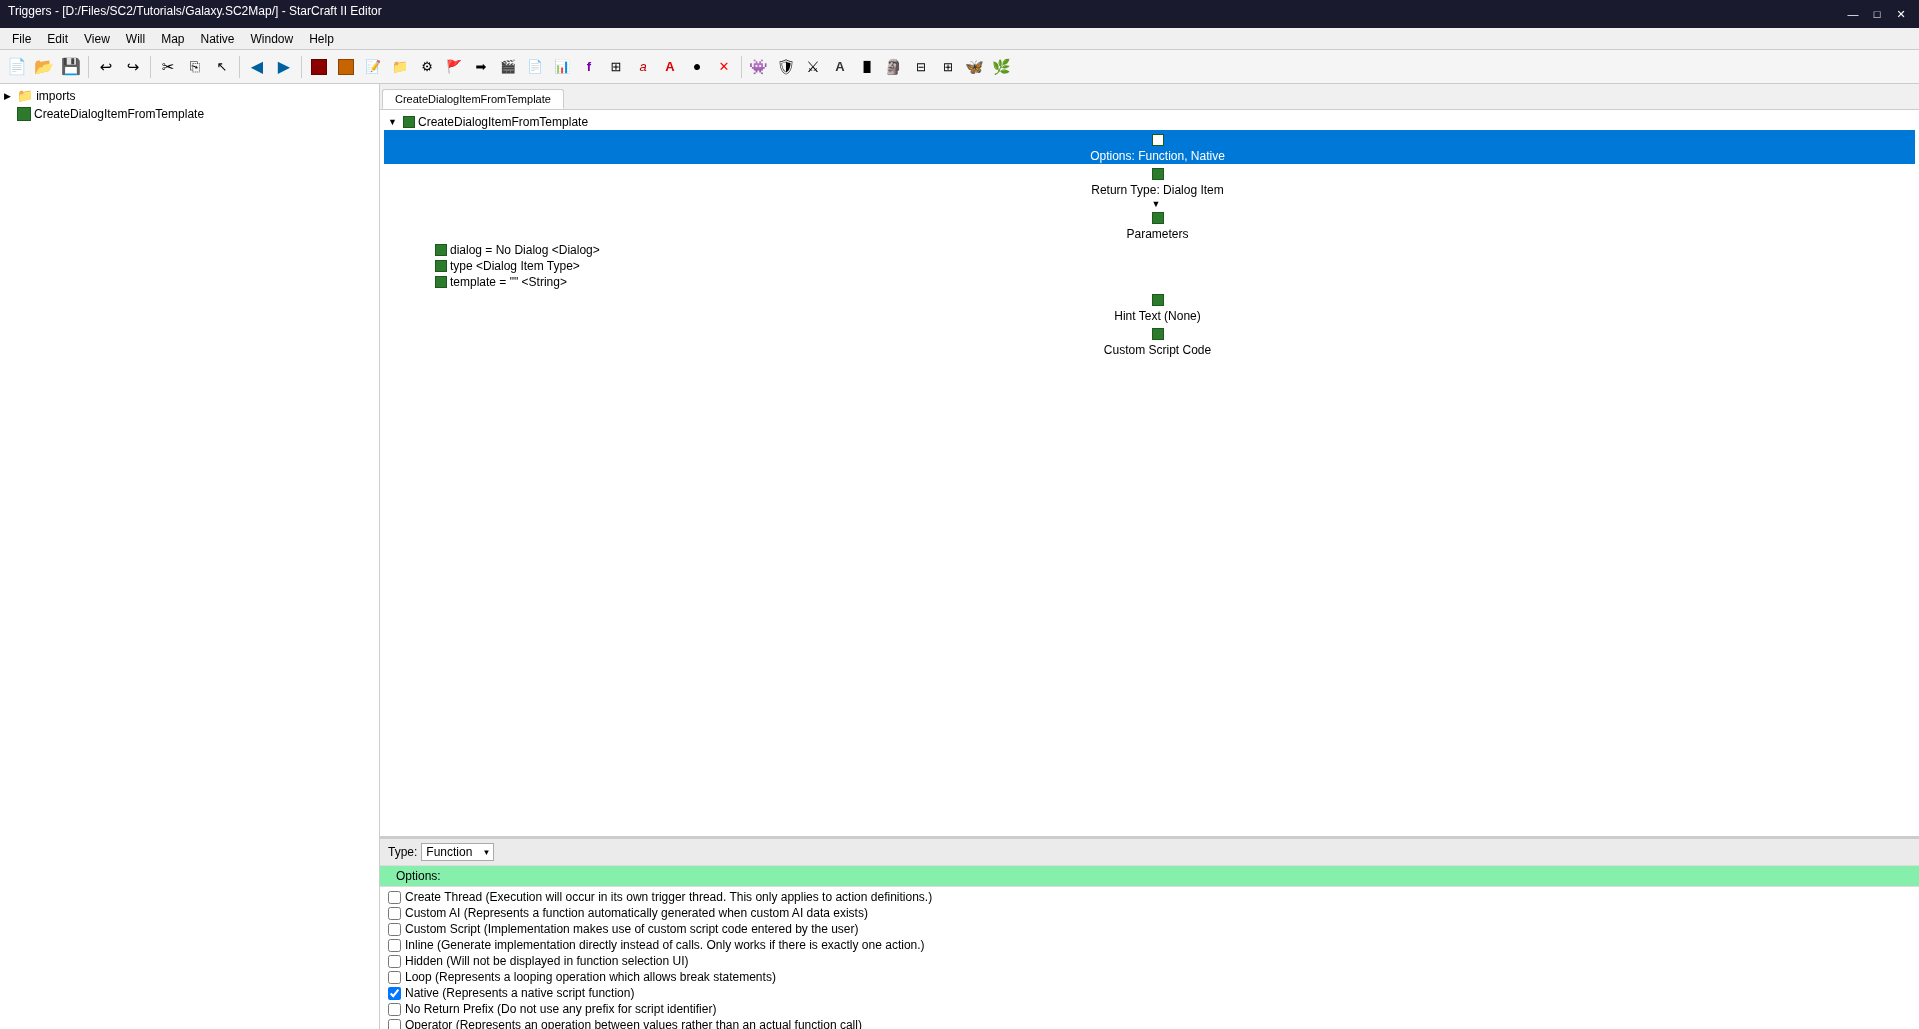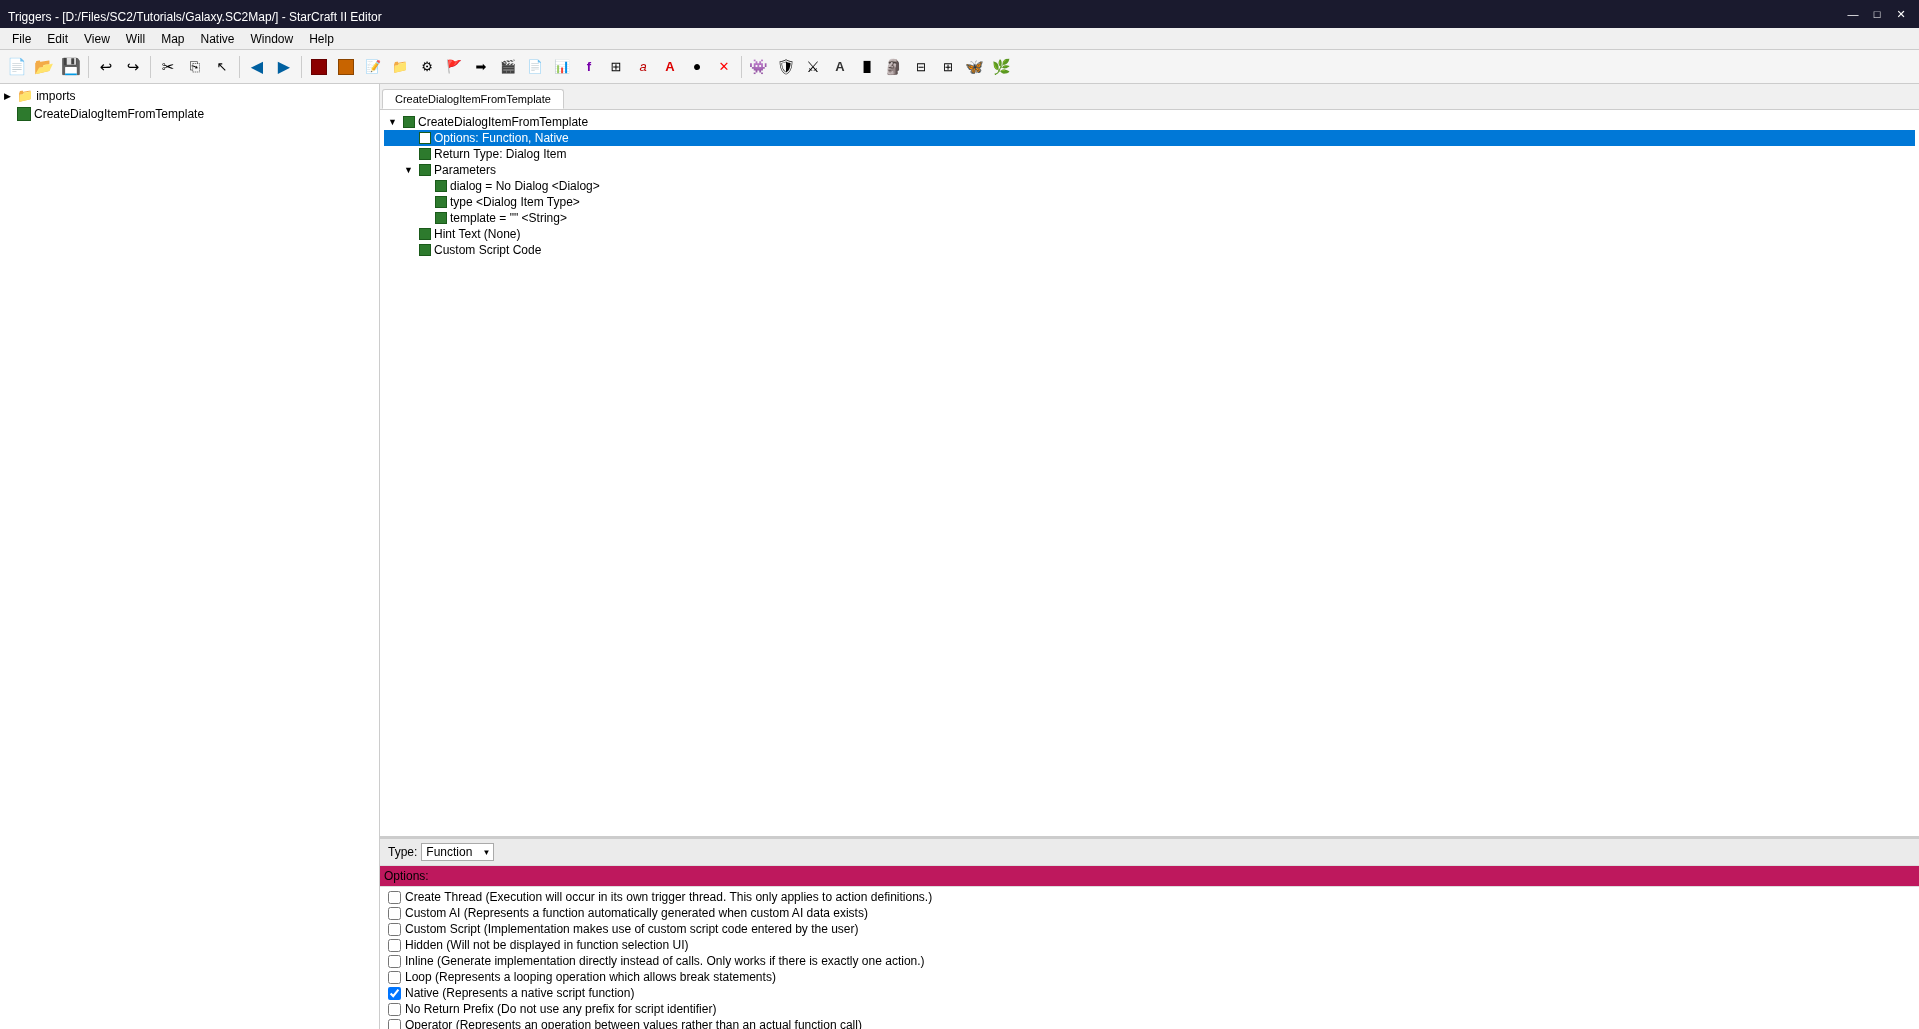--- a/index.html
+++ b/index.html
@@ -4,21 +4,21 @@
   <style>
     * { box-sizing: border-box; margin: 0; padding: 0; }
     body { font-family: 'Segoe UI', Tahoma, Geneva, Verdana, sans-serif; font-size: 12px; background: #f0f0f0; overflow: hidden; }
     
     
     .title-bar {
       background: #1a1a2e;
       color: white;
       padding: 4px 8px;
       display: flex;
-      align-items: flex-end;
+      align-items: flex-start;
       justify-content: space-between;
       height: 28px;
     }
     .title-bar-title { font-size: 12px; }
     .title-bar-controls { display: flex; gap: 4px; }
     .title-bar-btn {
       background: none;
       border: none;
       color: white;
       cursor: pointer;
@@ -156,21 +156,21 @@
       padding: 1px 4px;
       cursor: pointer;
       display: flex;
       align-items: center;
       gap: 3px;
       font-size: 12px;
       white-space: nowrap;
     }
     .trigger-tree-item.selected { background: #0078d7; color: white; }
     .trigger-tree-item.selected .small-green { background: #fff; }
-    .indent1 { padding-left: 20px; }
+    .indent1 { padding-left: 20px; flex-direction: column; }
     .indent2 { padding-left: 36px; }
     
     
     .content-bottom {
       background: #f5f5f5;
       height: 190px;
       overflow: auto;
     }
     
     .type-row {
@@ -198,23 +198,23 @@
       content: '▼';
       position: absolute;
       right: 4px;
       top: 50%;
       transform: translateY(-50%);
       font-size: 8px;
       pointer-events: none;
     }
     
     .options-label {
-      padding: 3px 4px;
+      padding: 3px 16px;
       font-size: 12px;
-      background: #be185d;
+      background: #86efac;
       border-bottom: 1px solid #ddd;
     }
     
     .options-list {
       padding: 2px 0;
       background: white;
       overflow: auto;
     }
     .option-row {
       display: flex;
@@ -473,25 +473,25 @@
         <div class="option-row">
           <input type="checkbox" style="">
           <span>Custom AI (Represents a function automatically generated when custom AI data exists)</span>
         </div>
         <div class="option-row">
           <input type="checkbox" style="">
           <span>Custom Script (Implementation makes use of custom script code entered by the user)</span>
         </div>
         <div class="option-row">
           <input type="checkbox" style="">
+          <span>Inline (Generate implementation directly instead of calls. Only works if there is exactly one action.)</span>
+        </div>
+        <div class="option-row">
+          <input type="checkbox" style="">
           <span>Hidden (Will not be displayed in function selection UI)</span>
-        </div>
-        <div class="option-row">
-          <input type="checkbox" style="">
-          <span>Inline (Generate implementation directly instead of calls. Only works if there is exactly one action.)</span>
         </div>
         <div class="option-row">
           <input type="checkbox" style="">
           <span>Loop (Represents a looping operation which allows break statements)</span>
         </div>
         <div class="option-row">
           <input type="checkbox" checked="" style="">
           <span>Native (Represents a native script function)</span>
         </div>
         <div class="option-row">

